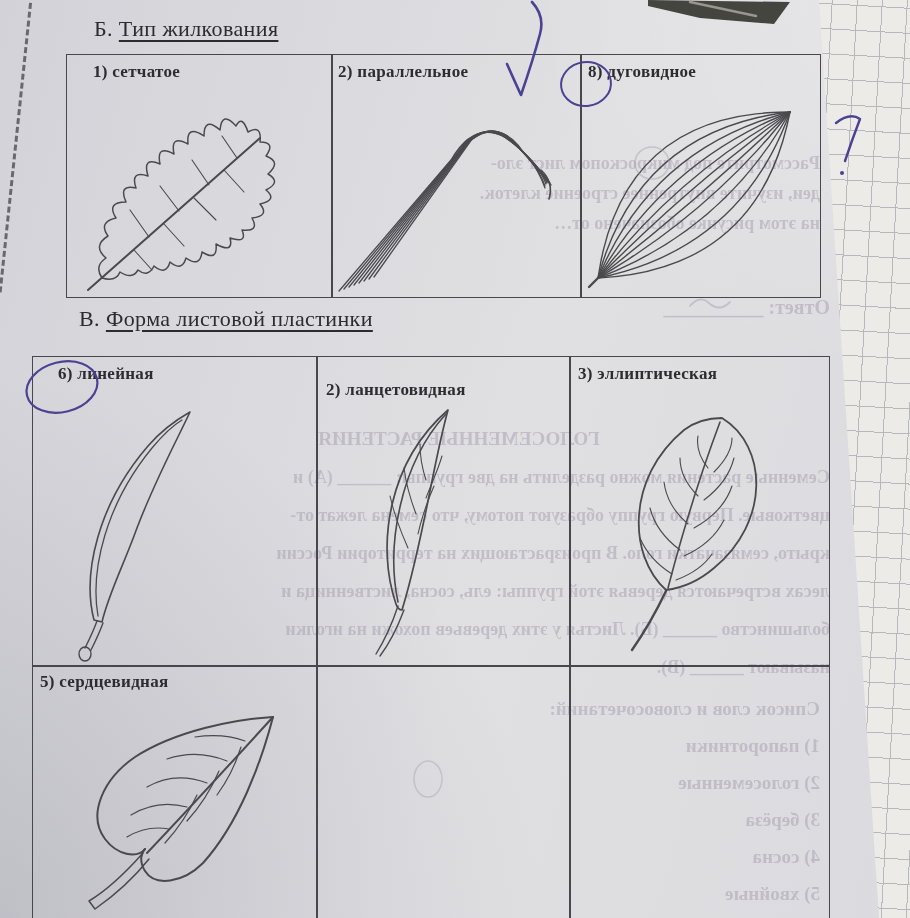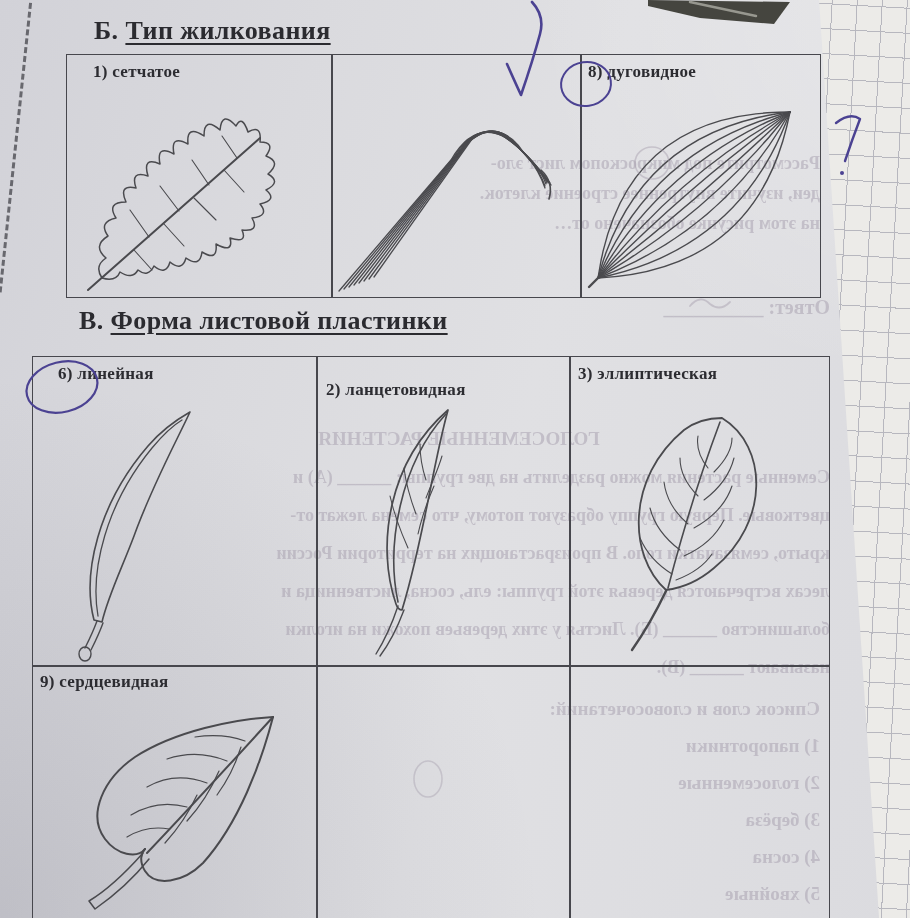--- a/index.html
+++ b/index.html
@@ -16,21 +16,21 @@
   .page-wrap{position:absolute;left:0;top:0;width:910px;height:918px;
     clip-path:polygon(0 0,819px 0,879px 918px,0 918px);
     background:
       radial-gradient(900px at 0% 100%,rgba(90,90,108,.20),transparent 60%),
       radial-gradient(700px at 100% 0%,rgba(255,255,255,.25),transparent 55%),
       linear-gradient(105deg,#d2d2d8 0%,#dadade 28%,#e0e0e3 55%,#dbdbdf 100%);
     filter:drop-shadow(3px 0 4px rgba(40,40,55,.35));}
   .dashed-cut{position:absolute;left:30px;top:-6px;height:300px;width:0;
     border-left:3px dashed #4e4e54;transform:rotate(6deg);transform-origin:top center;opacity:.8;}
   
-  .hdr{position:absolute;font-weight:700;font-size:26px;color:#2b2b30;letter-spacing:.4px;text-align:center;}
+  .hdr{position:absolute;font-weight:400;font-size:22px;color:#2b2b30;letter-spacing:.4px;text-align:center;}
   .hdr .t{text-decoration:underline;text-decoration-thickness:2px;text-underline-offset:4px;}
   
   .tbl{position:absolute;border:1.7px solid #47474d;}
   .vline,.hline{position:absolute;background:#47474d;}
   .cell-label{position:absolute;font-weight:700;font-size:17px;color:#2c2c31;letter-spacing:.3px;white-space:nowrap;}
   .leaf{position:absolute;}
   .leaf path,.leaf ellipse{fill:none;stroke:#4a4a4e;stroke-linecap:round;stroke-linejoin:round;}
   
   .bleed{position:absolute;transform:scaleX(-1);color:#a39bab;opacity:.48;
     filter:blur(.7px);font-weight:700;white-space:nowrap;}
@@ -76,20 +76,21 @@
     <div class="hdr" style="left:94px;top:16px;">
       <span>Б.</span>
       <span class="t">Тип жилкования</span>
     </div>
 
     <div class="tbl" style="left:66px;top:54px;width:753px;height:242px;">
       <div class="vline" style="left:264px;top:0;width:1.6px;height:100%;"></div>
       <div class="vline" style="left:513px;top:0;width:1.6px;height:100%;"></div>
     </div>
     <div class="cell-label" style="left:93px;top:62px;">1) сетчатое</div>
+    <div class="cell-label" style="left:338px;top:62px;">2) параллельное</div>
     <div class="cell-label" style="left:588px;top:62px;">8) дуговидное</div>
 
     <svg class="leaf" style="left:72px;top:90px;" width="252" height="202" viewBox="0 0 252 202">
       <defs>
         <pattern id="oaknet" width="9" height="9" patternUnits="userSpaceOnUse" patternTransform="rotate(24)">
           <path d="M0 4.5 H9 M4.5 0 V9" stroke="#73736f" stroke-width="0.7"></path>
         </pattern>
       </defs>
       <path fill="url(#oaknet)" stroke-width="1.5" d="M30 188 Q22 176 34 168 Q20 156 36 146 Q26 132 44 128 Q34 112 54 112 Q46 94 64 98 Q58 80 76 86 Q70 66 88 74 Q84 54 102 64 Q98 44 116 54 Q114 34 132 46 Q132 26 148 40 Q150 20 164 36 Q170 24 176 42 Q190 34 188 52 Q204 52 194 66 Q210 72 196 84 Q210 92 194 100 Q206 110 188 114 Q198 126 180 128 Q188 142 170 140 Q176 154 158 148 Q162 164 144 154 Q146 172 130 162 Q128 178 114 168 Q110 182 98 172 Q94 186 82 176 Q76 188 66 180 Q60 190 48 182 Q44 192 30 188 Z"></path>
       <path stroke-width="2" d="M16 200 L188 48"></path>
@@ -129,21 +130,21 @@
     </div>
 
     <div class="tbl" style="left:32px;top:356px;width:796px;height:600px;">
       <div class="vline" style="left:283px;top:0;width:1.6px;height:100%;"></div>
       <div class="vline" style="left:536px;top:0;width:1.6px;height:100%;"></div>
       <div class="hline" style="left:0;top:308px;width:100%;height:1.6px;"></div>
     </div>
     <div class="cell-label" style="left:58px;top:364px;">6) линейная</div>
     <div class="cell-label" style="left:326px;top:380px;">2) ланцетовидная</div>
     <div class="cell-label" style="left:578px;top:364px;">3) эллиптическая</div>
-    <div class="cell-label" style="left:40px;top:672px;">9) сердцевидная</div>
+    <div class="cell-label" style="left:40px;top:672px;">5) сердцевидная</div>
 
     <svg class="leaf" style="left:40px;top:398px;" width="270" height="264" viewBox="0 0 270 264">
       <path stroke-width="1.6" d="M54 222 C42 176 58 106 108 48 C120 34 136 22 150 14 C136 44 112 88 94 138 C82 170 68 198 62 224 L54 222 Z"></path>
       <path stroke-width="1.3" d="M58 218 C50 172 66 106 112 50 C122 38 132 28 142 22"></path>
       <path stroke-width="1.4" d="M57 223 C53 234 49 242 45 250 M63 225 C59 236 55 244 51 252"></path>
       <ellipse cx="45" cy="256" rx="6" ry="7" stroke-width="1.4"></ellipse>
     </svg>
 
     <svg class="leaf" style="left:322px;top:398px;" width="245" height="264" viewBox="0 0 245 264">
       <path stroke-width="1.7" d="M74 206 C54 148 66 64 126 12 C110 70 102 140 80 212 Q76 212 74 206 Z"></path>

